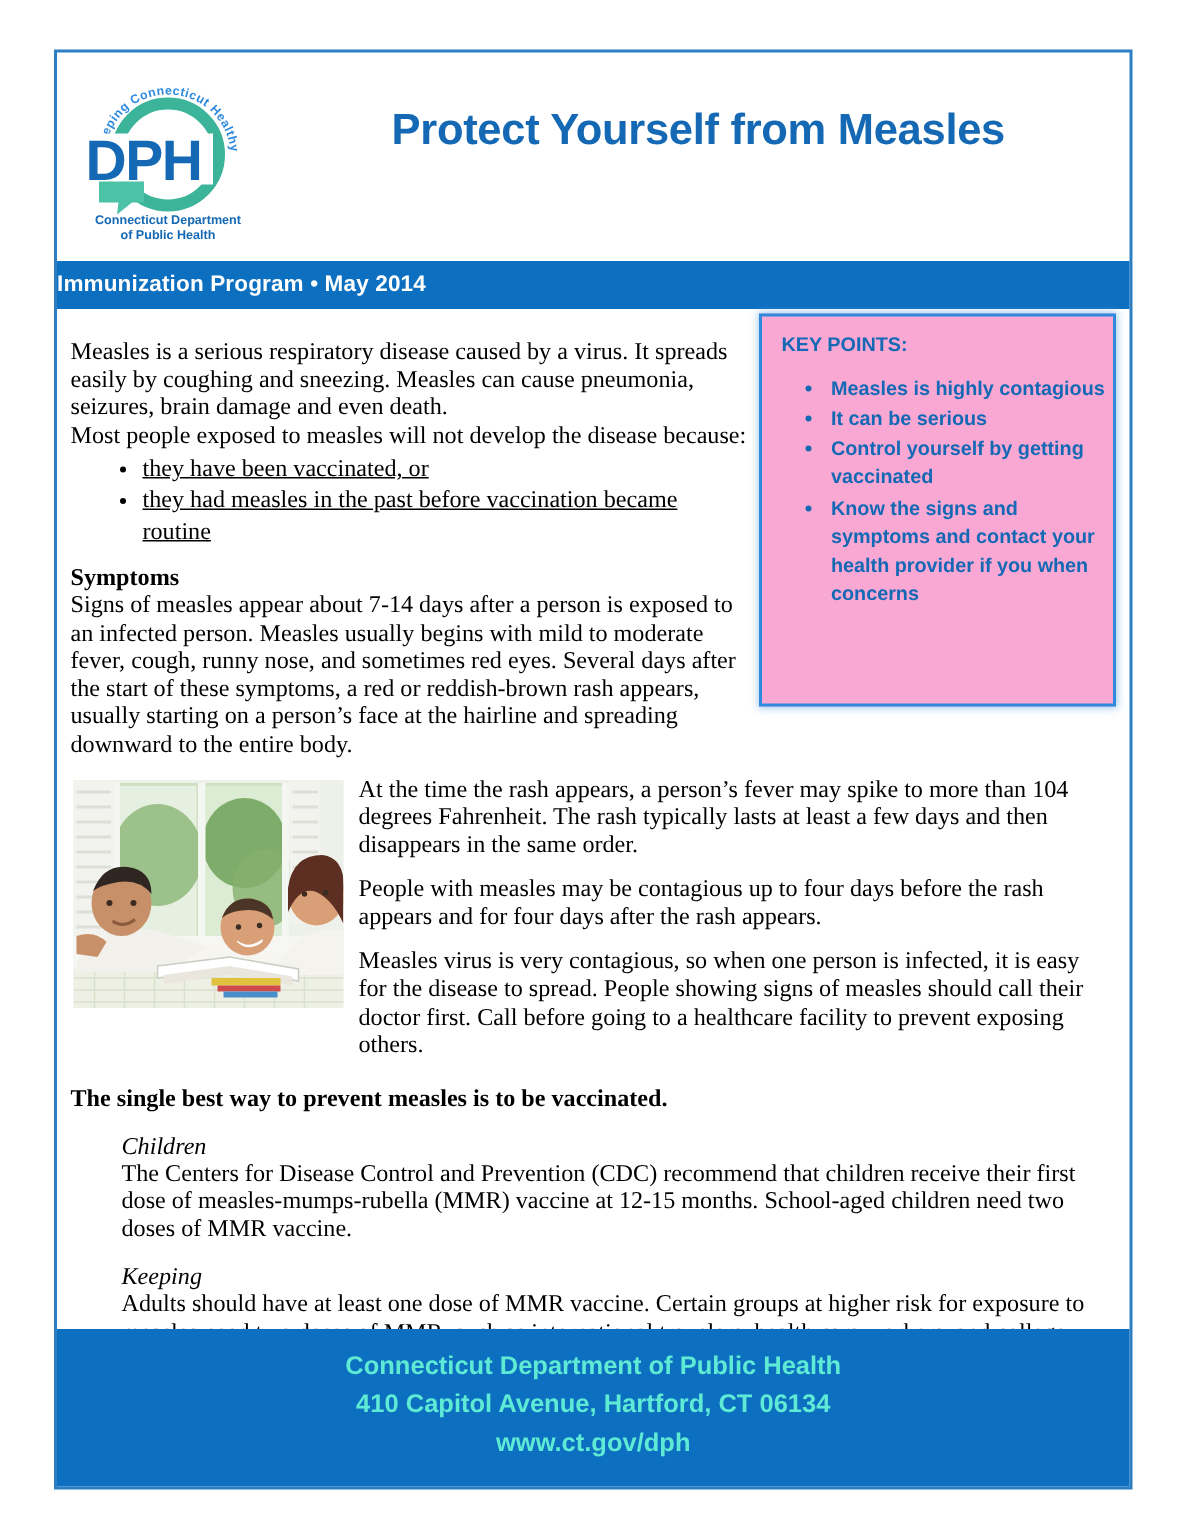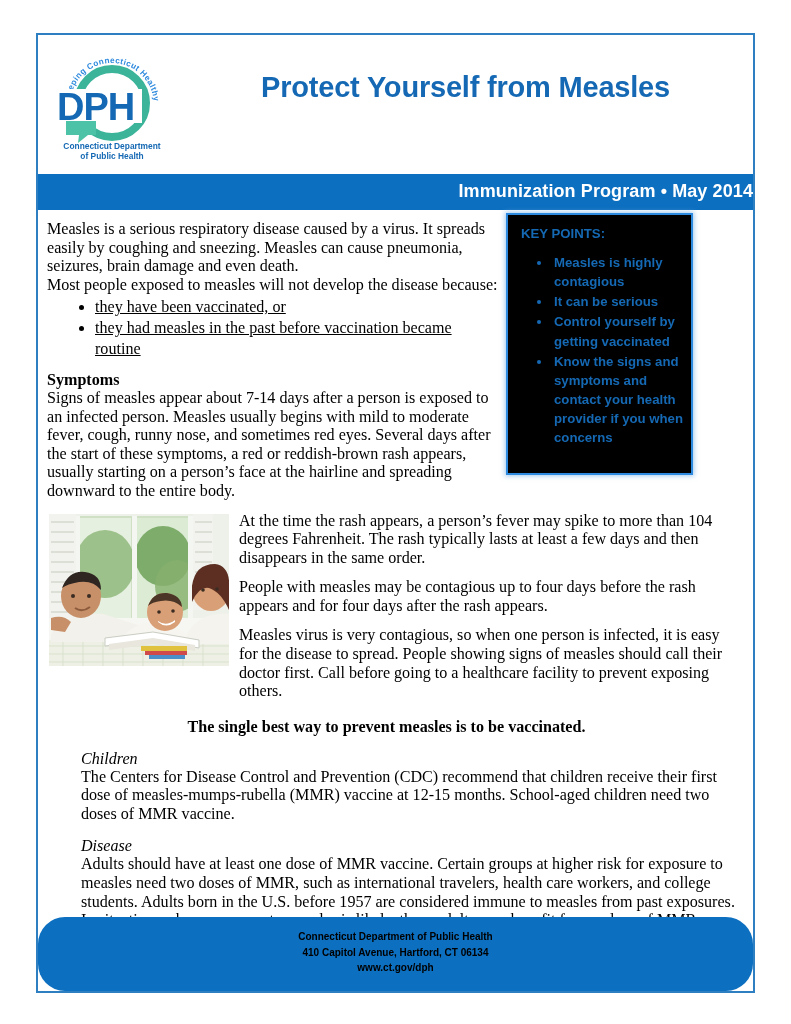--- a/index.html
+++ b/index.html
@@ -54,24 +54,24 @@
     font-weight: bold;
     font-size: 29px;
     color: #1569b4;
     letter-spacing: -0.2px;
   }
 
   
   .banner {
     background: #0d6fc0;
     color: #ffffff;
-    text-align: right;
-    font-family: "Liberation Sans", "DejaVu Sans", sans-serif;
-    font-weight: bold;
-    font-size: 18px;
+    text-align: left;
+    font-family: "Liberation Sans", "DejaVu Sans", sans-serif;
+    font-weight: bold;
+    font-size: 15px;
     padding: 7px 0 8px 0;
     letter-spacing: 0.1px;
   }
 
   
   .content {
     position: relative;
     padding: 0 9px;
   }
 
@@ -79,21 +79,21 @@
     font-size: 16.1px;
     line-height: 1.155;
     color: #000000;
     margin: 0;
   }
   .gap-para { margin-top: 11px; }
 
   .col-left {
     width: 452px;
   }
-  .intro-block { padding-top: 10px; }
+  .intro-block { padding-top: 20px; }
 
   ul.doc-bullets {
     margin: 3px 0 0 0;
     padding-left: 48px;
     list-style: disc;
   }
   ul.doc-bullets li {
     font-size: 16.1px;
     line-height: 1.30;
     color: #000;
@@ -109,25 +109,25 @@
     font-style: italic;
     font-size: 16.1px;
     margin-top: 0;
   }
 
   
   .keypoints {
     position: absolute;
     left: 468px;
     top: 3px;
-    width: 187px;
+    width: 238px;
     height: 262px;
     border: 2px solid #2e8ade;
     box-sizing: border-box;
-    background: #000000;
+    background: #f9a8d4;
     box-shadow: 0 0 5px 1px rgba(120,178,231,0.70);
   }
   .kp-title {
     font-family: "Liberation Sans", "DejaVu Sans", sans-serif;
     font-weight: bold;
     font-size: 13.2px;
     color: #1569b4;
     margin: 11px 0 0 13px;
   }
   ul.kp-list {
@@ -154,21 +154,21 @@
     margin: 2px 10px 4px 2px;
     overflow: hidden;
     position: relative;
     background: #e9eee7;
   }
   .photo svg { display: block; }
   .wrap-text { overflow: hidden; }
   .wrap-text p { margin: 0 14px 11px 0; }
 
   .centered-bold {
-    text-align: center;
+    text-align: left;
     font-weight: bold;
     font-size: 16.1px;
     margin: 6px 0 0 0;
     padding-right: 18px;
   }
 
   .indented { margin-left: 34px; }
 
   .link {
     color: #9b3d92;
@@ -177,28 +177,27 @@
 
   .final-line { margin-top: 13px; }
 
   
   .footer {
     position: absolute;
     left: 0;
     right: 0;
     bottom: 0;
     background: #0d6fc0;
-    color: #000000;
+    color: #5eead4;
     text-align: center;
     font-family: "Liberation Sans", "DejaVu Sans", sans-serif;
     font-weight: bold;
-    font-size: 10px;
+    font-size: 17px;
     line-height: 1.52;
     padding: 12px 0 16px 0;
-    border-radius: 27px;
   }
 </style>
 </head>
 <body>
 
 <div class="page">
 
   <div class="header">
 
     <div class="logo-wrap">
@@ -353,21 +352,21 @@
     </div>
 
     <div class="centered-bold">The single best way to prevent measles is to be vaccinated.</div>
 
     <div class="indented" style="margin-top:14px;">
       <div class="section-head-italic">Children</div>
       <p class="body">The Centers for Disease Control and Prevention (CDC) recommend that children receive their first dose of measles-mumps-rubella (MMR) vaccine at 12-15 months. School-aged children need two doses of MMR vaccine.</p>
     </div>
 
     <div class="indented" style="margin-top:14px;">
-      <div class="section-head-italic">Disease</div>
+      <div class="section-head-italic">Keeping</div>
       <p class="body">Adults should have at least one dose of MMR vaccine. Certain groups at higher risk for exposure to measles need two doses of MMR, such as international travelers, health care workers, and college students. Adults born in the U.S. before 1957 are considered immune to measles from past exposures. In situations where exposure to measles is likely, these adults may benefit from a dose of MMR vaccine.</p>
     </div>
 
     <p class="body final-line"><span>For more information about measles, please visit </span><a class="link" href="#">www.cdc.gov/measles</a><span>.</span></p>
   </div>
 
   <div class="footer">
     <div>Connecticut Department of Public Health</div>
     <div>410 Capitol Avenue, Hartford, CT  06134</div>
     <div>www.ct.gov/dph</div>

